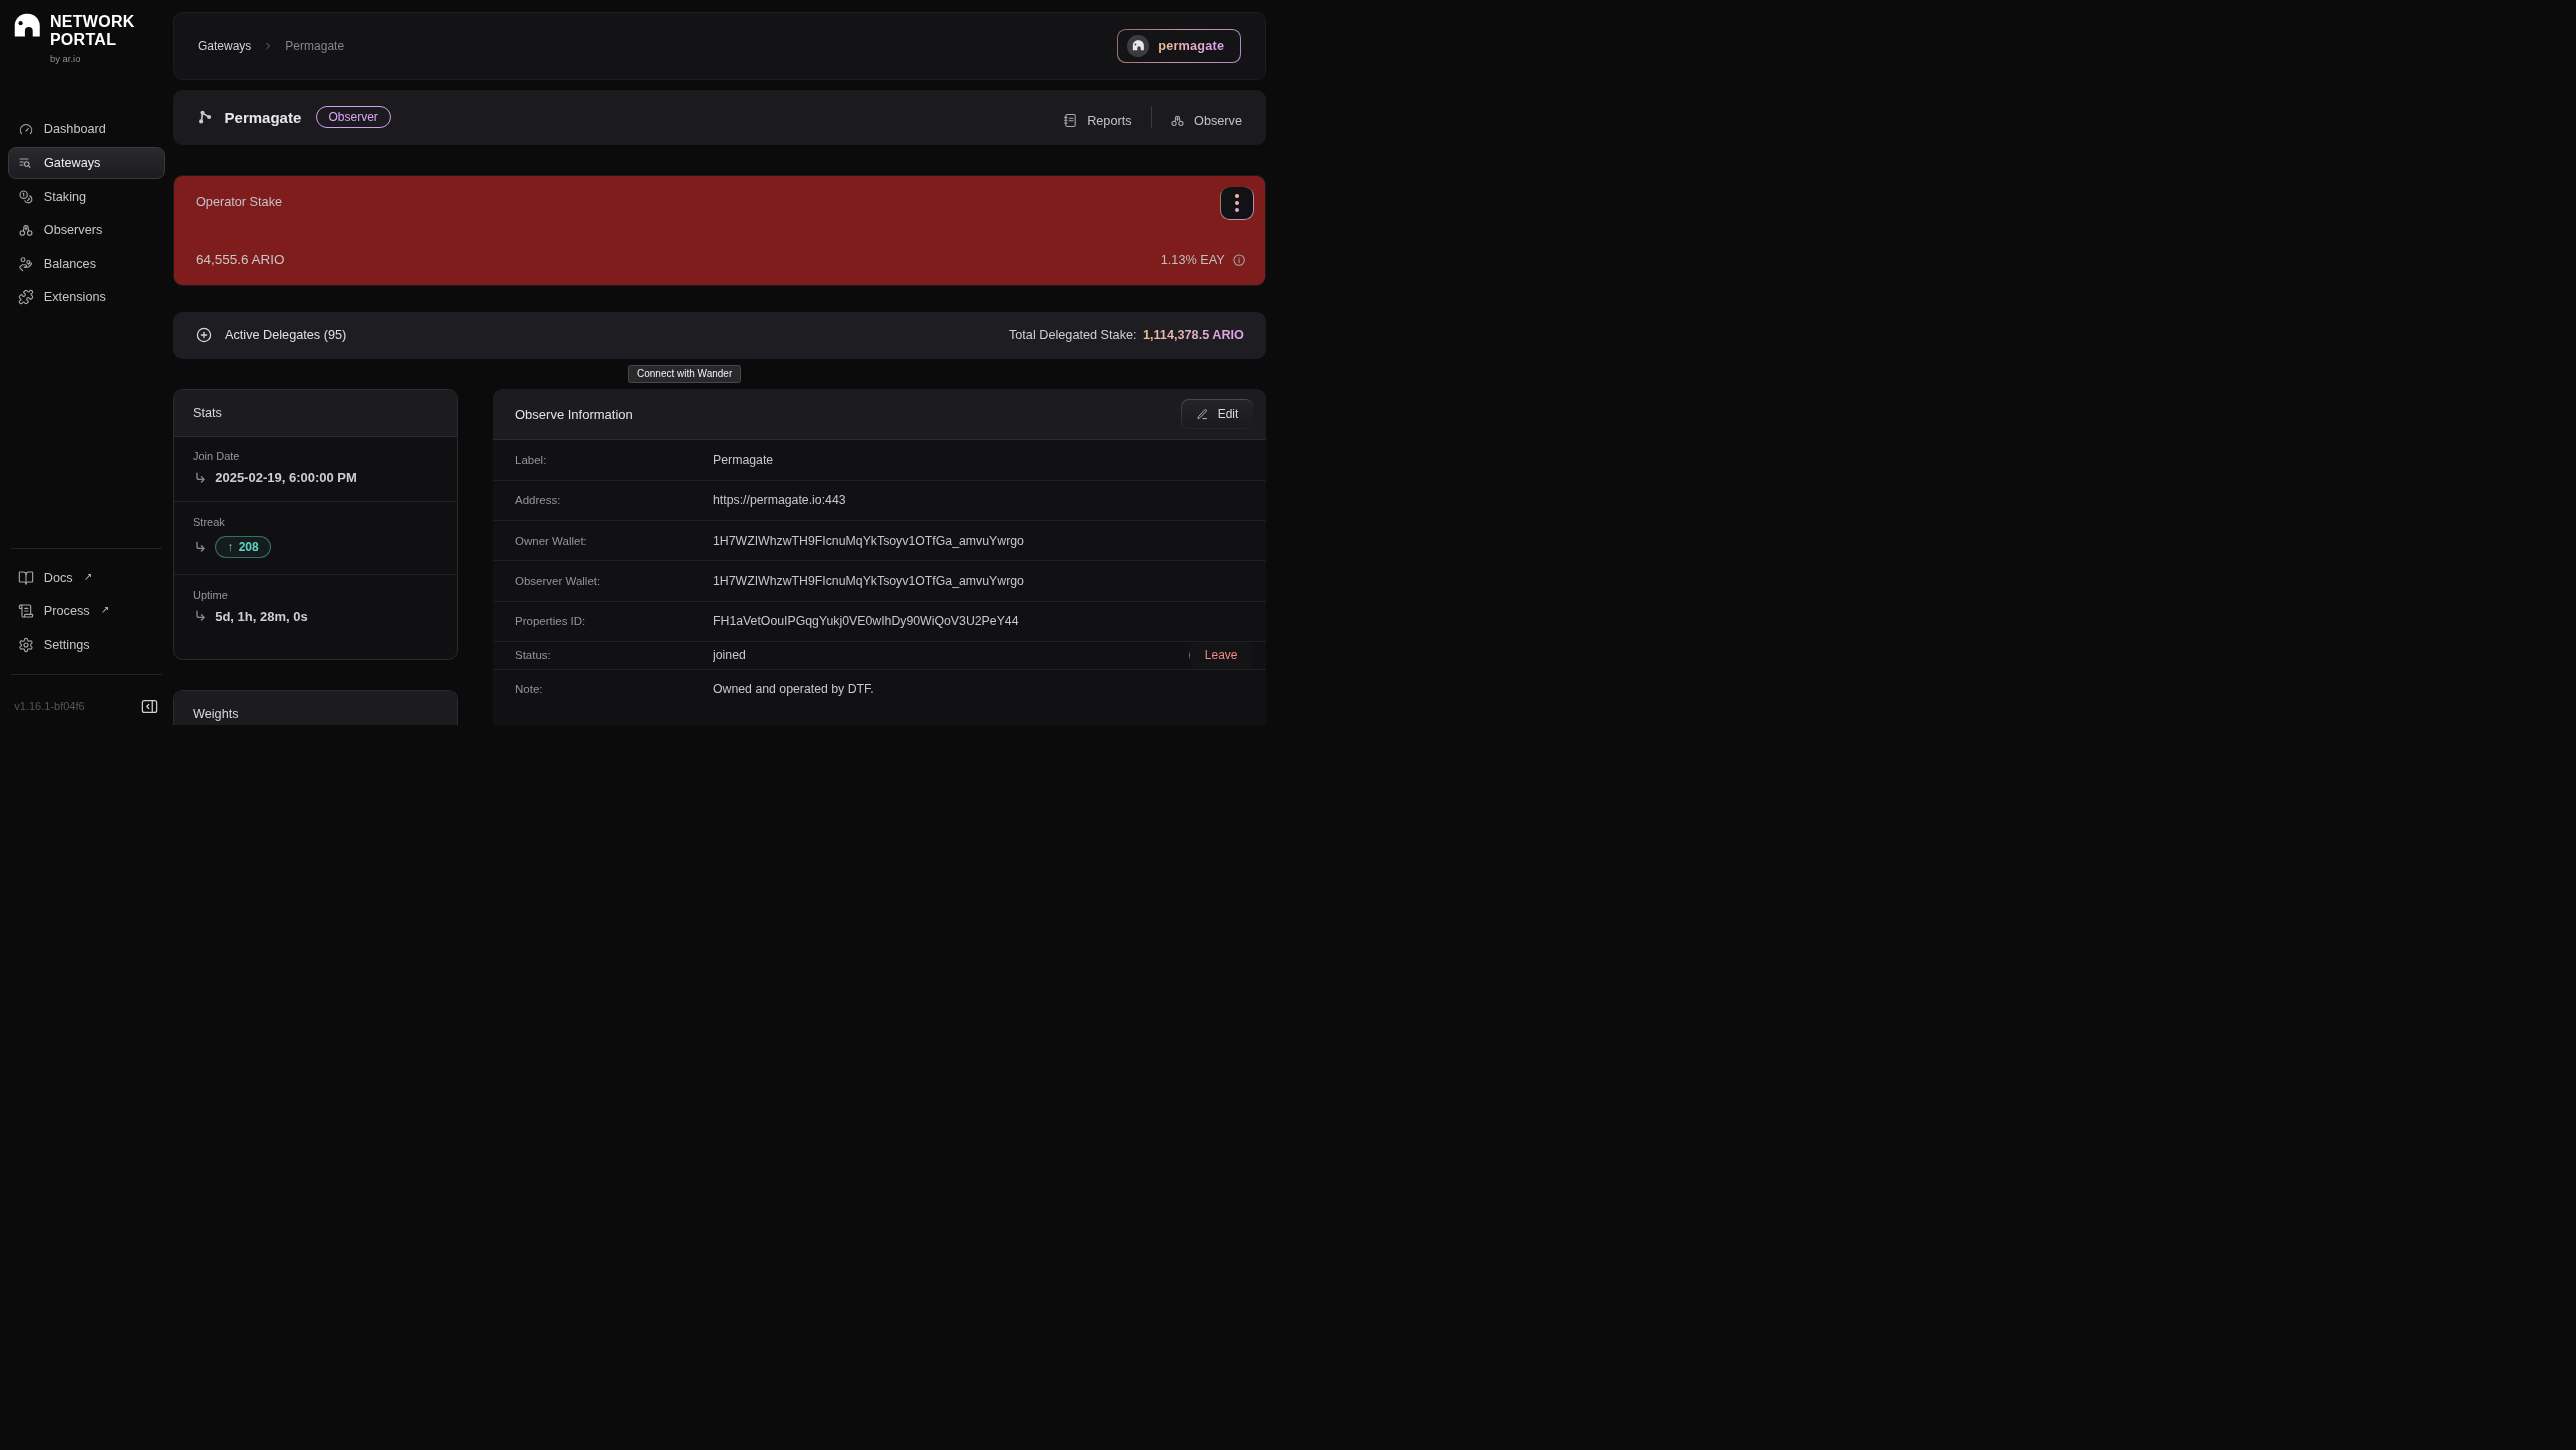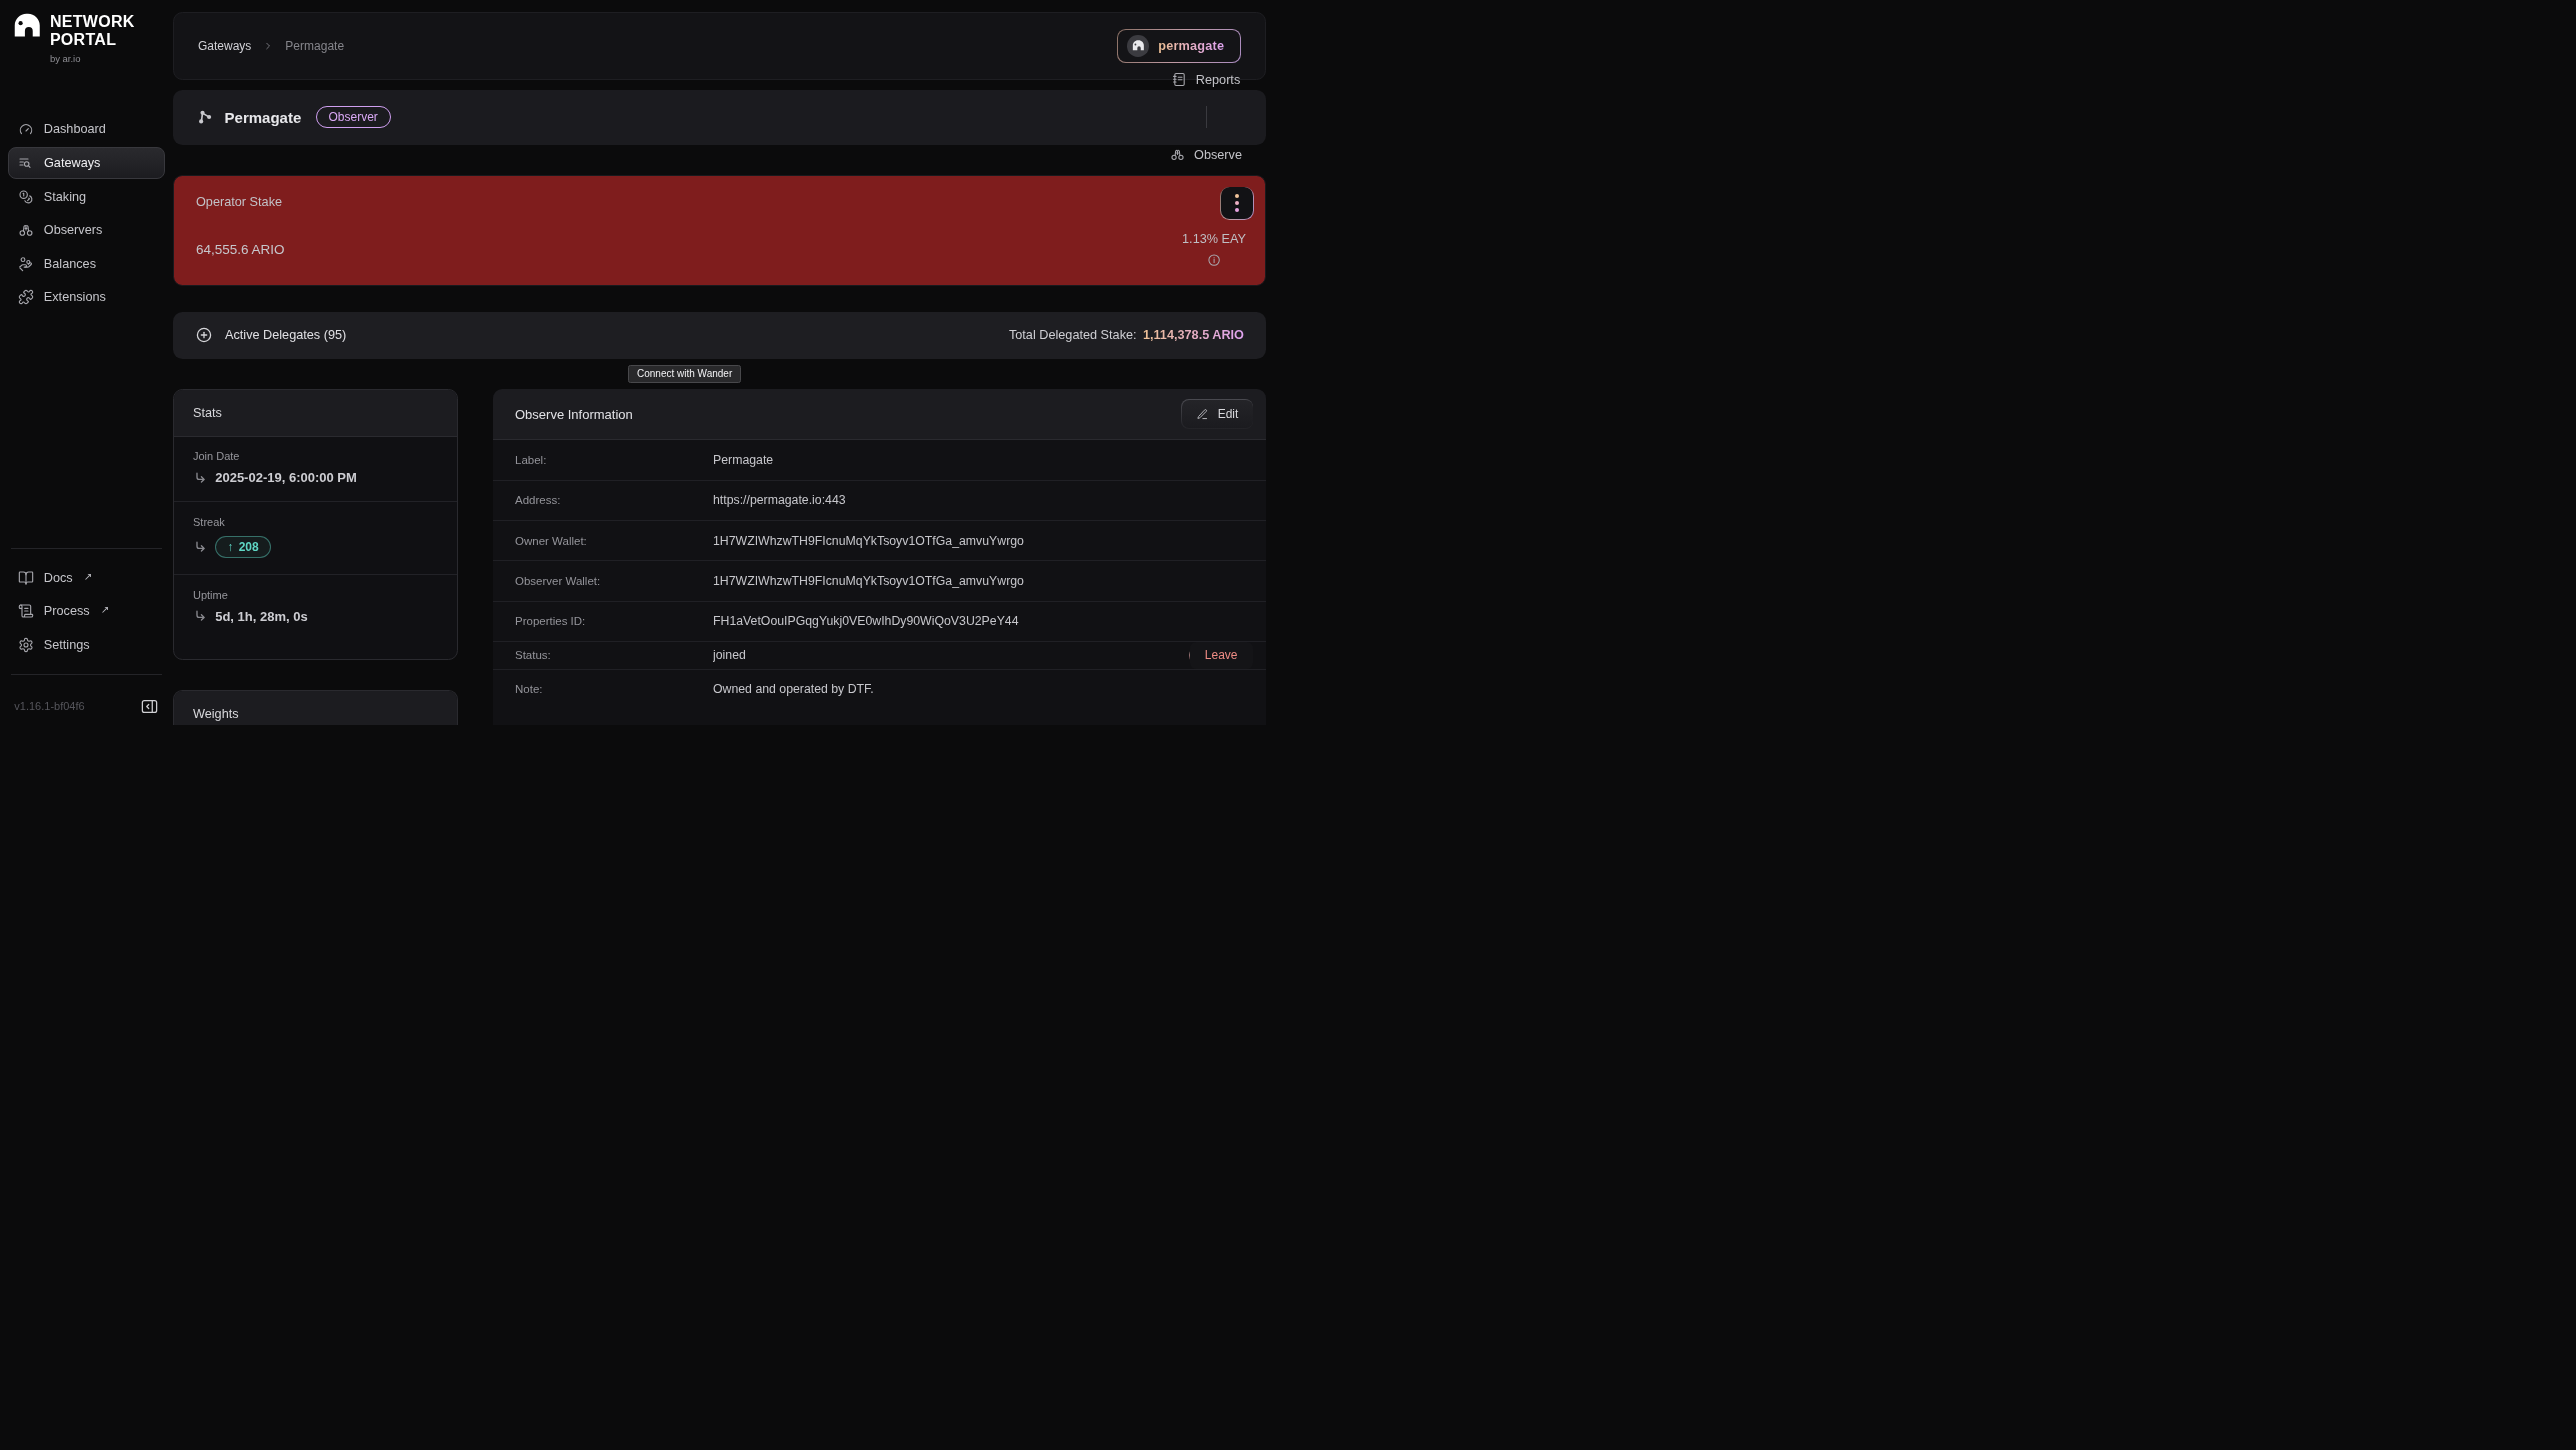--- a/index.html
+++ b/index.html
@@ -50,37 +50,37 @@
     display:flex; align-items:center; justify-content:center; }
   .grad-text { background:linear-gradient(90deg,#eec195,#e5aec4,#dfa3f0);
     -webkit-background-clip:text; background-clip:text; color:transparent; }
   .account-label { font-size:12.7px; font-weight:600; letter-spacing:0.2px; }
 
   .titlebar { margin-top:9.5px; height:55px; flex:none; background:#1b1b1f; border-radius:9.5px;
     display:flex; align-items:center; padding:0 24px; gap:11px; }
   .gw-title { font-size:15px; font-weight:600; color:#e8e8eb; }
   .observer-badge { margin-left:3.2px; border:0.8px solid #cf9ff0; color:#d9a8f4; border-radius:791px;
     padding:3.2px 12px; font-size:12px; cursor:pointer; }
-  .title-actions { margin-left:auto; display:flex; align-items:center; gap:19px;flex-direction:column; }
+  .title-actions { margin-left:auto; display:flex; align-items:flex-end; gap:19px; }
   .action-btn { display:flex; align-items:center; gap:8.7px; font-size:12.7px; color:#c3c3c8; cursor:pointer; }
   .action-btn .aico { width:15px; height:15px; color:#a9a9af; }
   .vdivider { width:0.8px; height:22px; background:#3a3a3f; }
 
   .stake-card { margin-top:30px; height:111px; flex:none; background:#7f1d1d; border:0.8px solid #19191d;
     border-radius:9.5px; position:relative; padding:19px 22px; }
   .stake-title { font-size:12.7px; color:#c2c2c7; }
   .kebab-wrap { position:absolute; top:11px; right:11px; border-radius:9.5px; }
   .kebab-btn { width:32px; height:32px; background:#121215; border-radius:8.7px; display:flex;
     flex-direction:column; align-items:center; justify-content:center; gap:3.2px; cursor:pointer; }
   .kdot { width:4px; height:4px; border-radius:50%; }
   .kdot1 { background:#f1c49b; } .kdot2 { background:#edb0c4; } .kdot3 { background:#e7a3e0; }
   .stake-bottom { position:absolute; left:22px; right:19px; bottom:17.4px; display:flex;
     align-items:center; justify-content:space-between; }
   .stake-amount { font-size:13.5px; color:#c6c6cb; }
-  .stake-eay { display:flex; align-items:center; gap:7.1px; font-size:12.7px; color:#bfbfc4;flex-direction:column; }
+  .stake-eay { display:flex; align-items:center; gap:7.1px; font-size:12.7px; color:#bfbfc4; }
   .info-icon { width:14.2px; height:14.2px; color:#a9a9af; cursor:pointer; }
 
   .delegates-bar { margin-top:26px; height:47px; flex:none; background:#1e1e22; border-radius:9.5px;
     display:flex; align-items:center; padding:0 22px; gap:12px; }
   .plus-icon { width:18px; height:18px; color:#d6d6da; cursor:pointer; }
   .delegates-label { font-size:12.7px; color:#e0e0e4; }
   .delegates-total { margin-left:auto; display:flex; align-items:center; gap:6.3px; font-size:12.7px; }
   .total-label { color:#cfcfd4; }
   .total-value { font-weight:600; }
 

